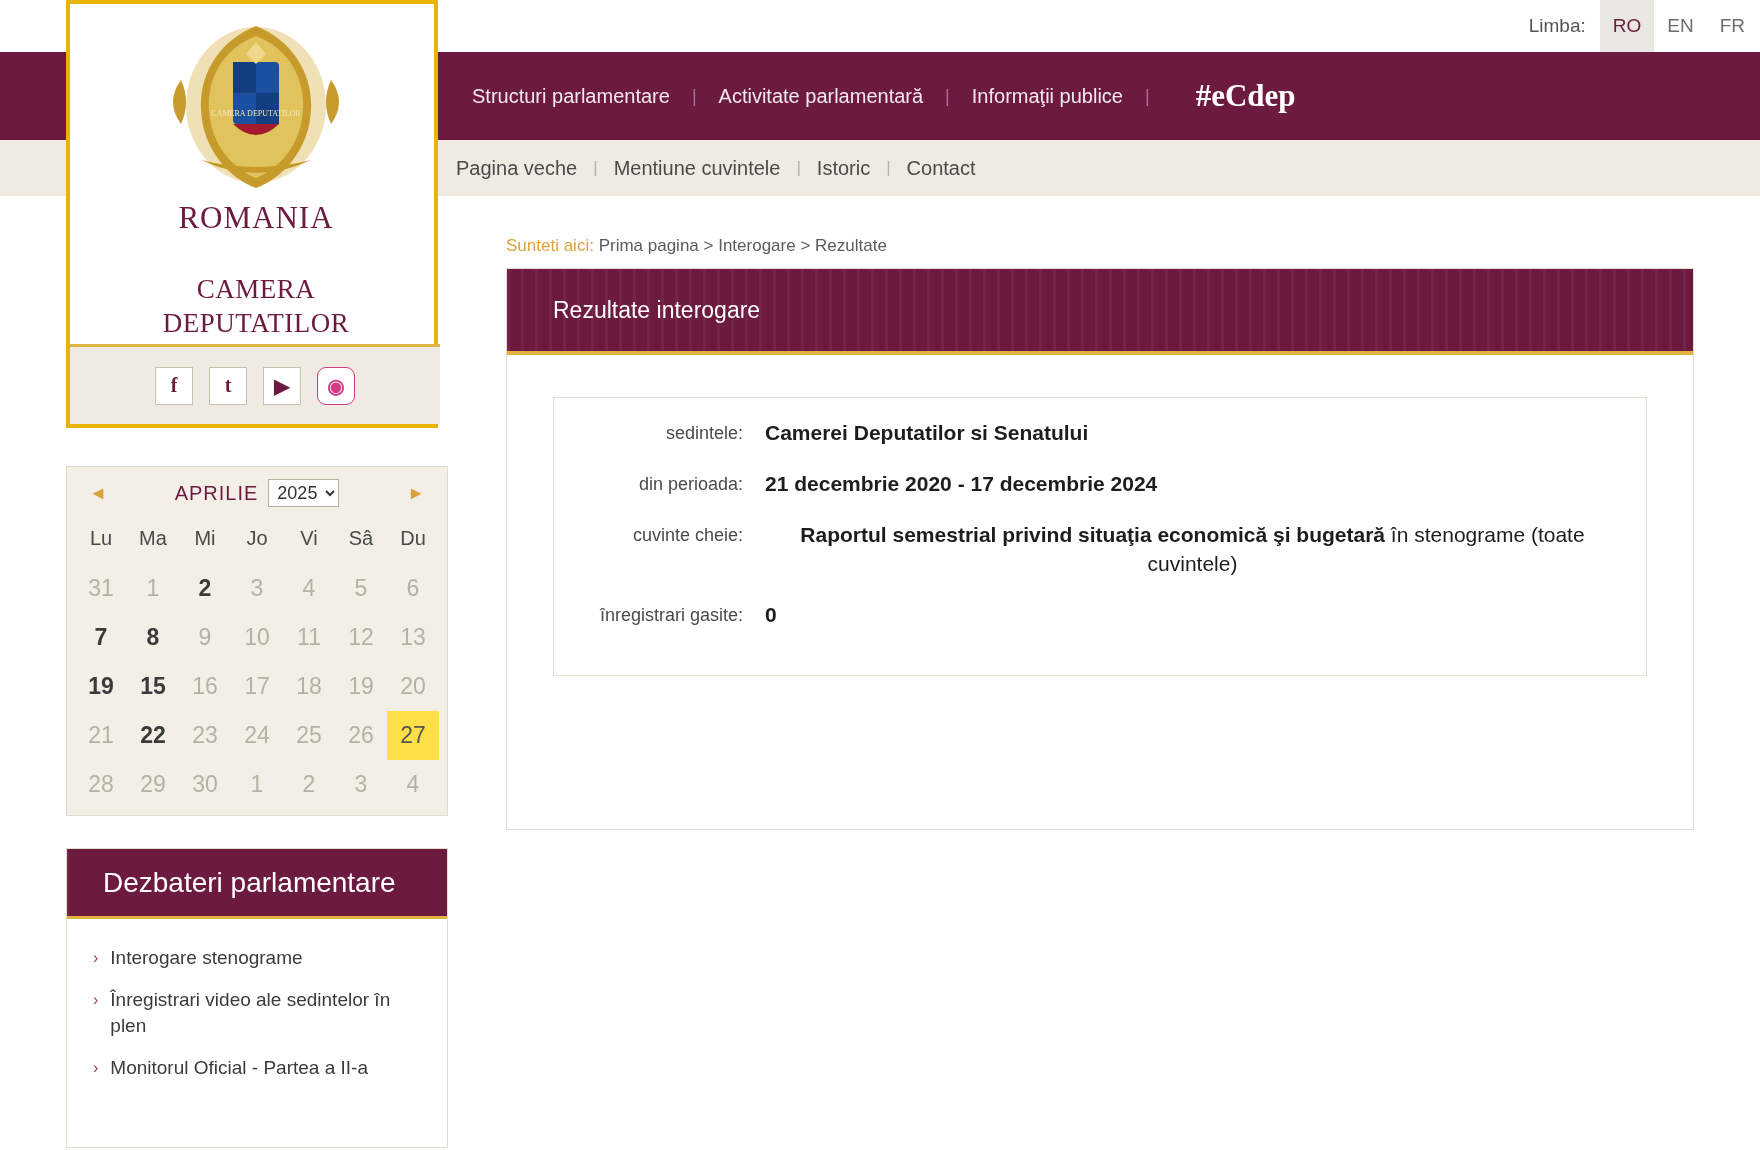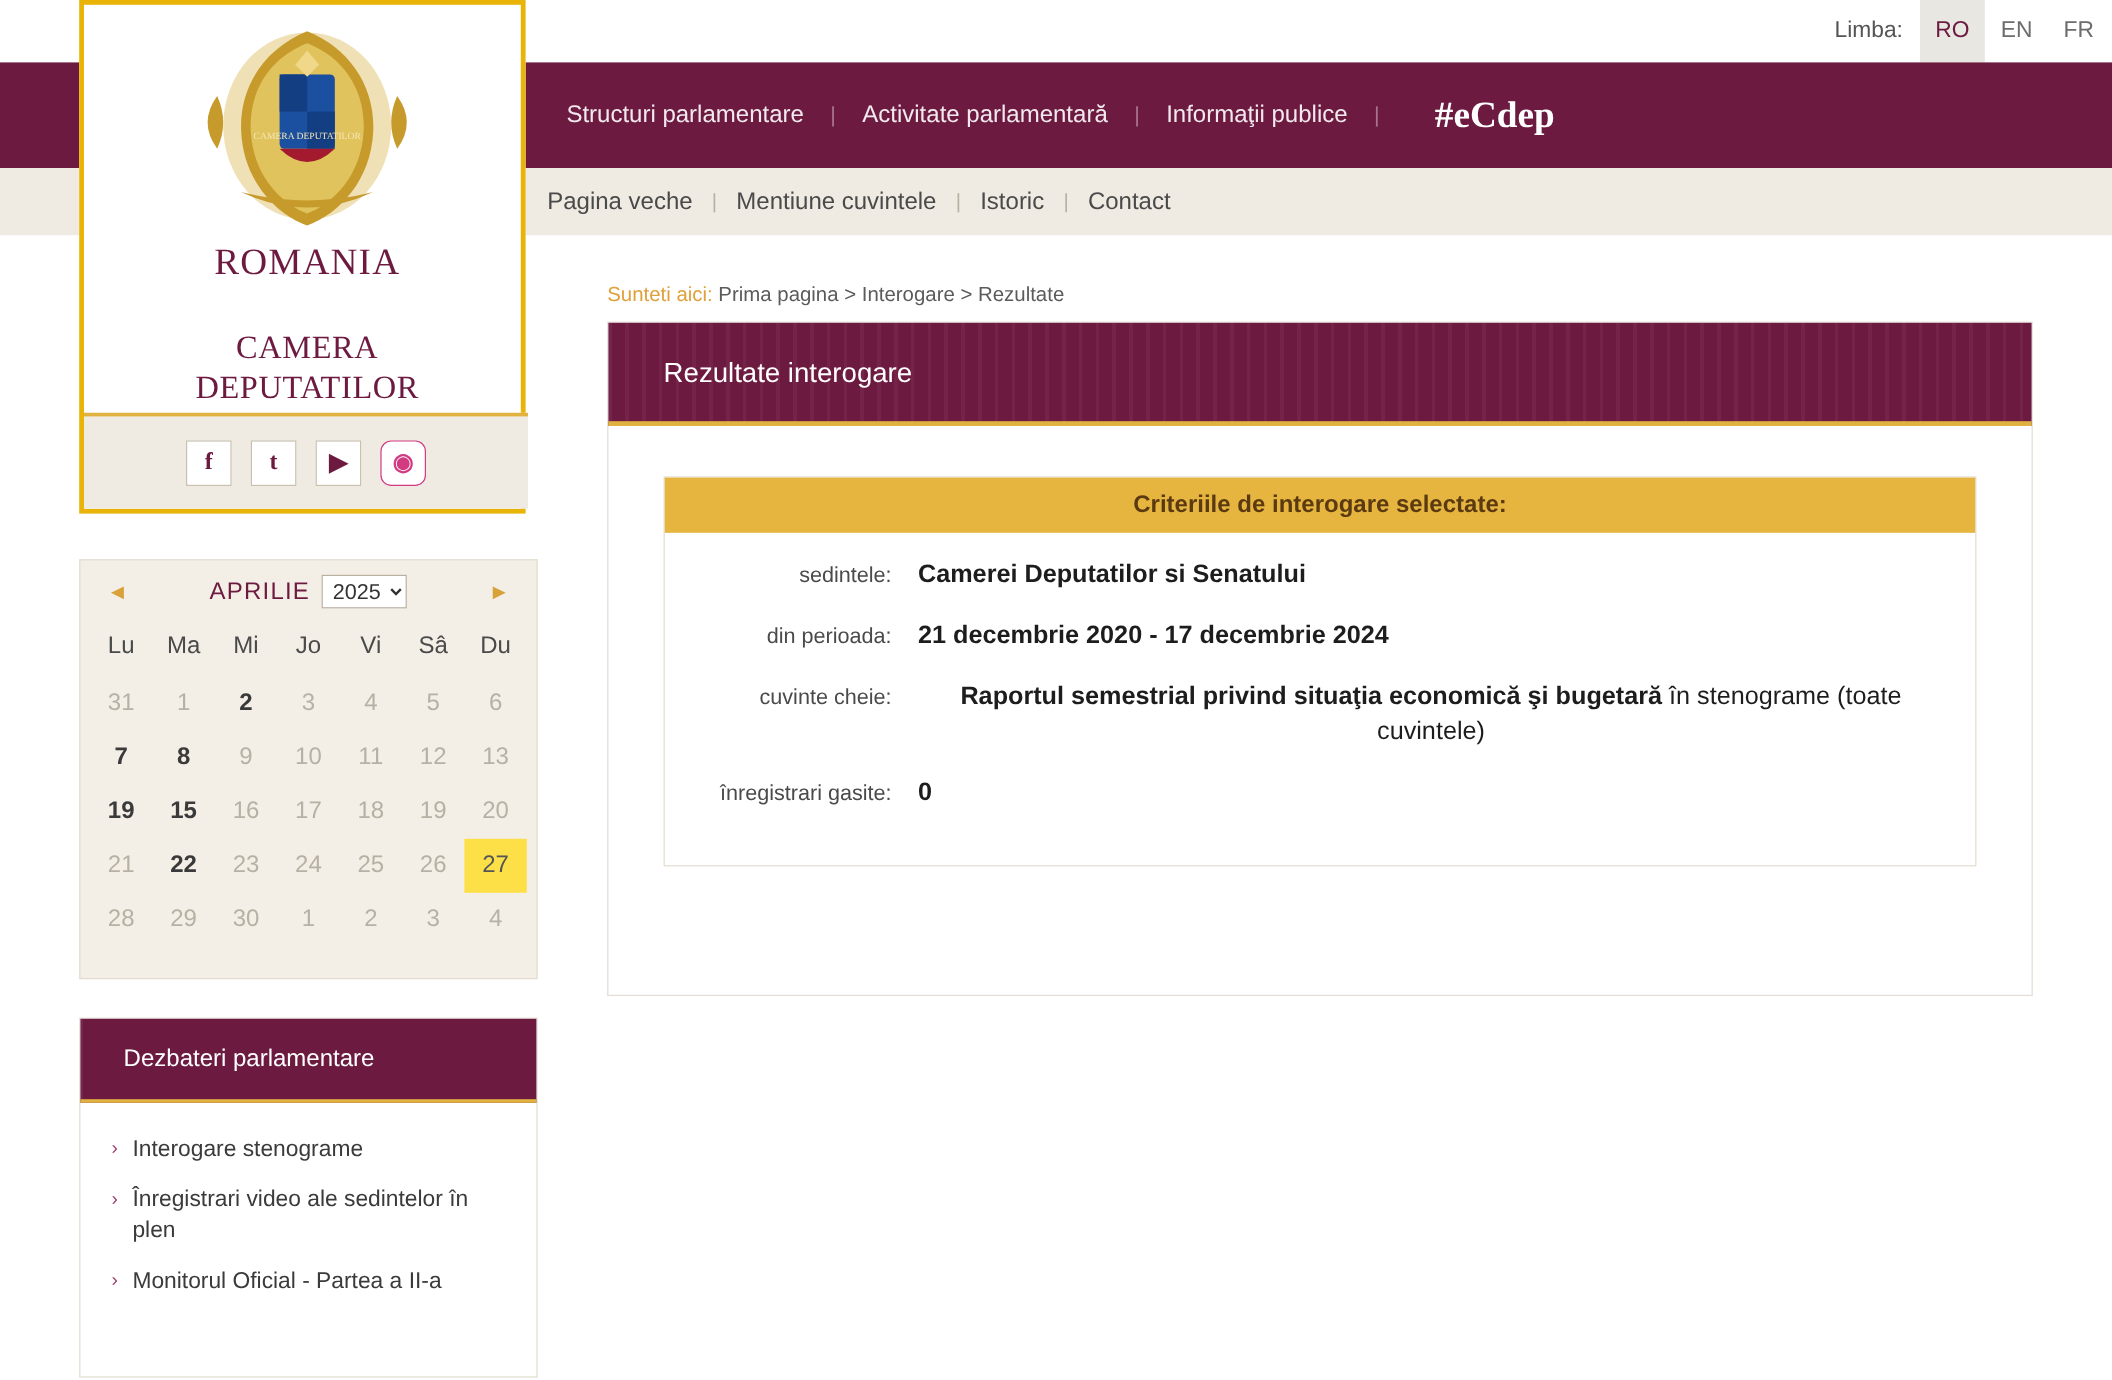--- a/index.html
+++ b/index.html
@@ -121,34 +121,34 @@
     color: #333; font-family: "Liberation Sans", sans-serif;
   }
   .cal-grid {
     display: grid; grid-template-columns: repeat(7, 1fr);
     text-align: center; padding: 0 8px;
   }
   .cal-grid .dow {
     font-size: 20px; color: #4a4a4a; padding: 8px 0 14px;
   }
   .cal-grid .day {
-    font-size: 20px; color: #b7b0a4; padding: 11px 0;
+    font-size: 23px; color: #b7b0a4; padding: 11px 0;
   }
   .cal-grid .day.in { color: #3a3a3a; font-weight: bold; }
   .cal-grid .day.today { background: #fde047; color: #555; }
 
   
   .dez {
     position: absolute; left: 66px; top: 848px; width: 382px; height: 300px;
     background: #ffffff; border: 1px solid #e2dccf;
   }
   .dez-head {
     height: 70px; background: #6d1a40; border-bottom: 3px solid #e0b341;
     display: flex; align-items: center; padding-left: 36px;
-    color: #fff; font-size: 20px;
+    color: #fff; font-size: 28px;
     background-image: linear-gradient(90deg, rgba(255,255,255,.06) 0 2px, transparent 2px 9px);
   }
   .dez-list { padding: 26px 22px 0 26px; }
   .dez-item {
     display: flex; gap: 12px; align-items: flex-start; margin-bottom: 16px;
     color: #3b3b3b; font-size: 19px; line-height: 26px;
   }
   .dez-item .chev { color: #a03a6c; font-size: 16px; line-height: 26px; }
 
   
@@ -329,21 +329,20 @@
       <span class="chev">›</span>
       <span>Monitorul Oficial - Partea a II-a</span>
     </div>
   </div>
 </div>
 
 <div class="panel">
   <div class="panel-head">Rezultate interogare</div>
 
   <div class="crit-box">
-    <div class="crit-title">Criteriile de interogare selectate:</div>
     <div class="crit-rows">
 
       <div class="crit-row">
         <div class="crit-label">sedintele:</div>
         <div class="crit-value">Camerei Deputatilor si Senatului</div>
       </div>
 
       <div class="crit-row">
         <div class="crit-label">din perioada:</div>
         <div class="crit-value">21 decembrie 2020 - 17 decembrie 2024</div>

